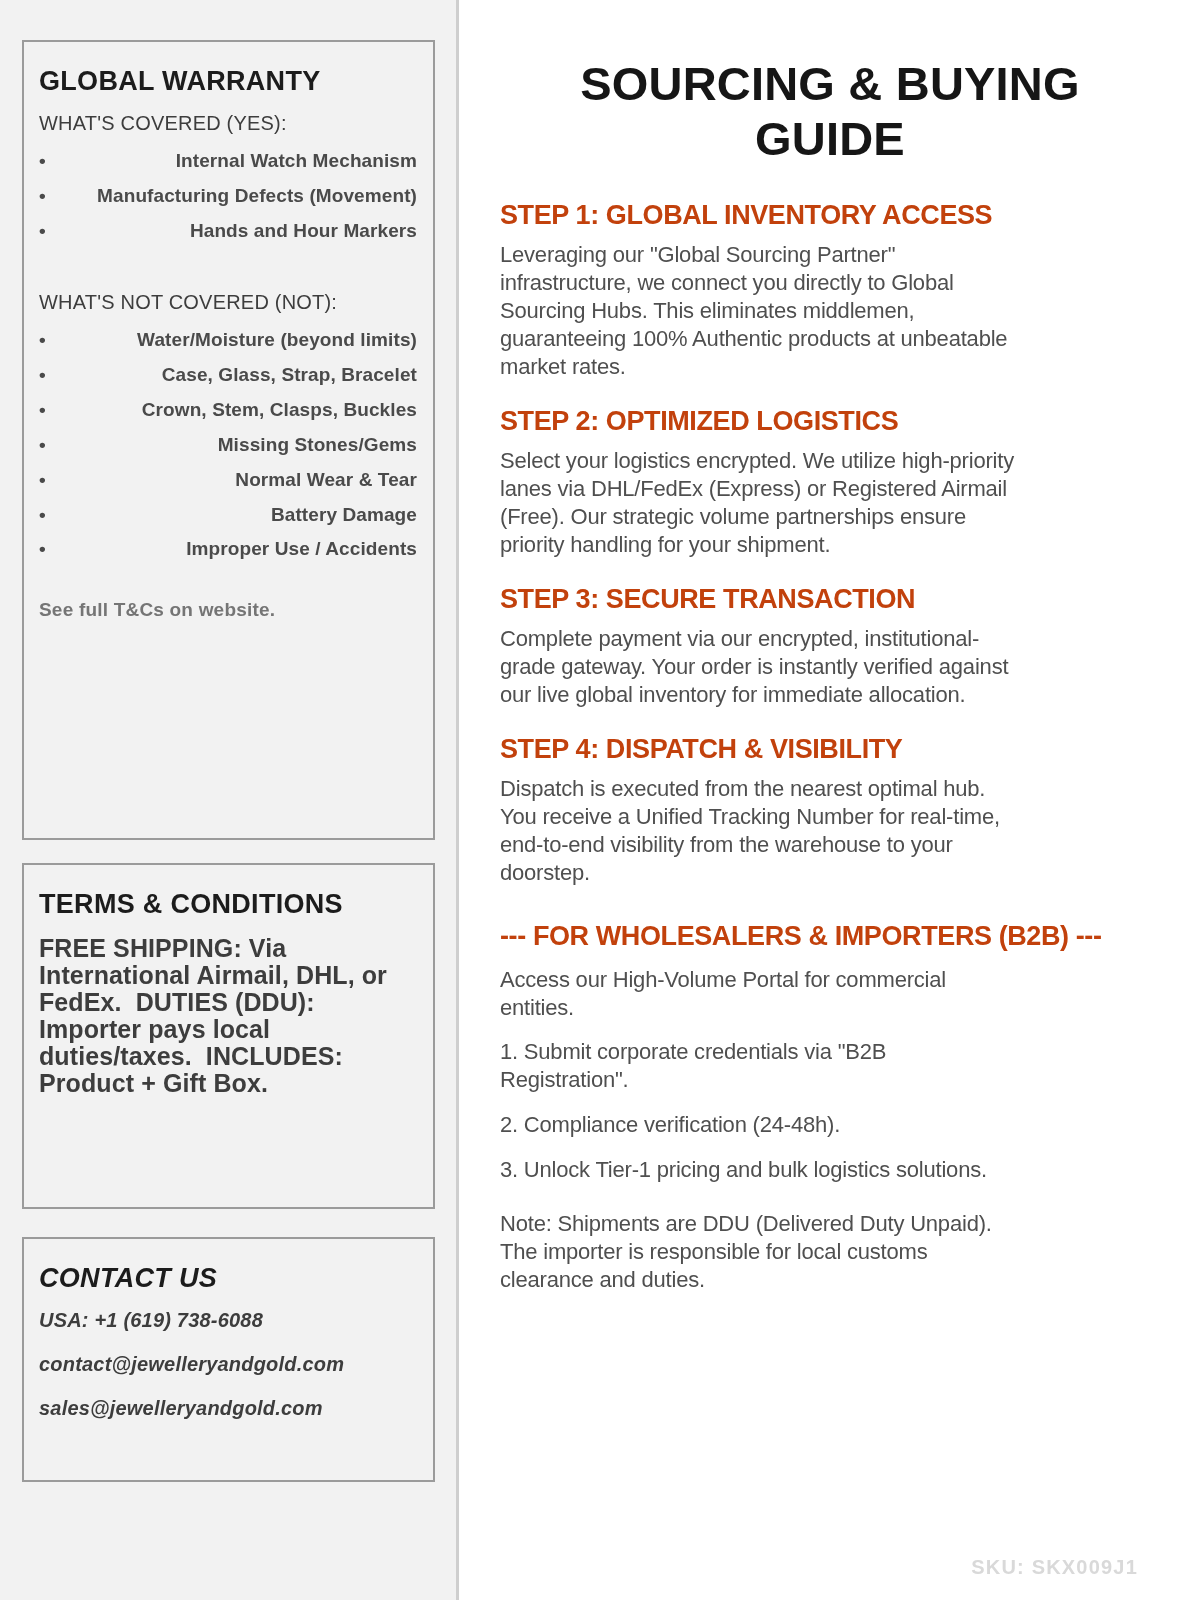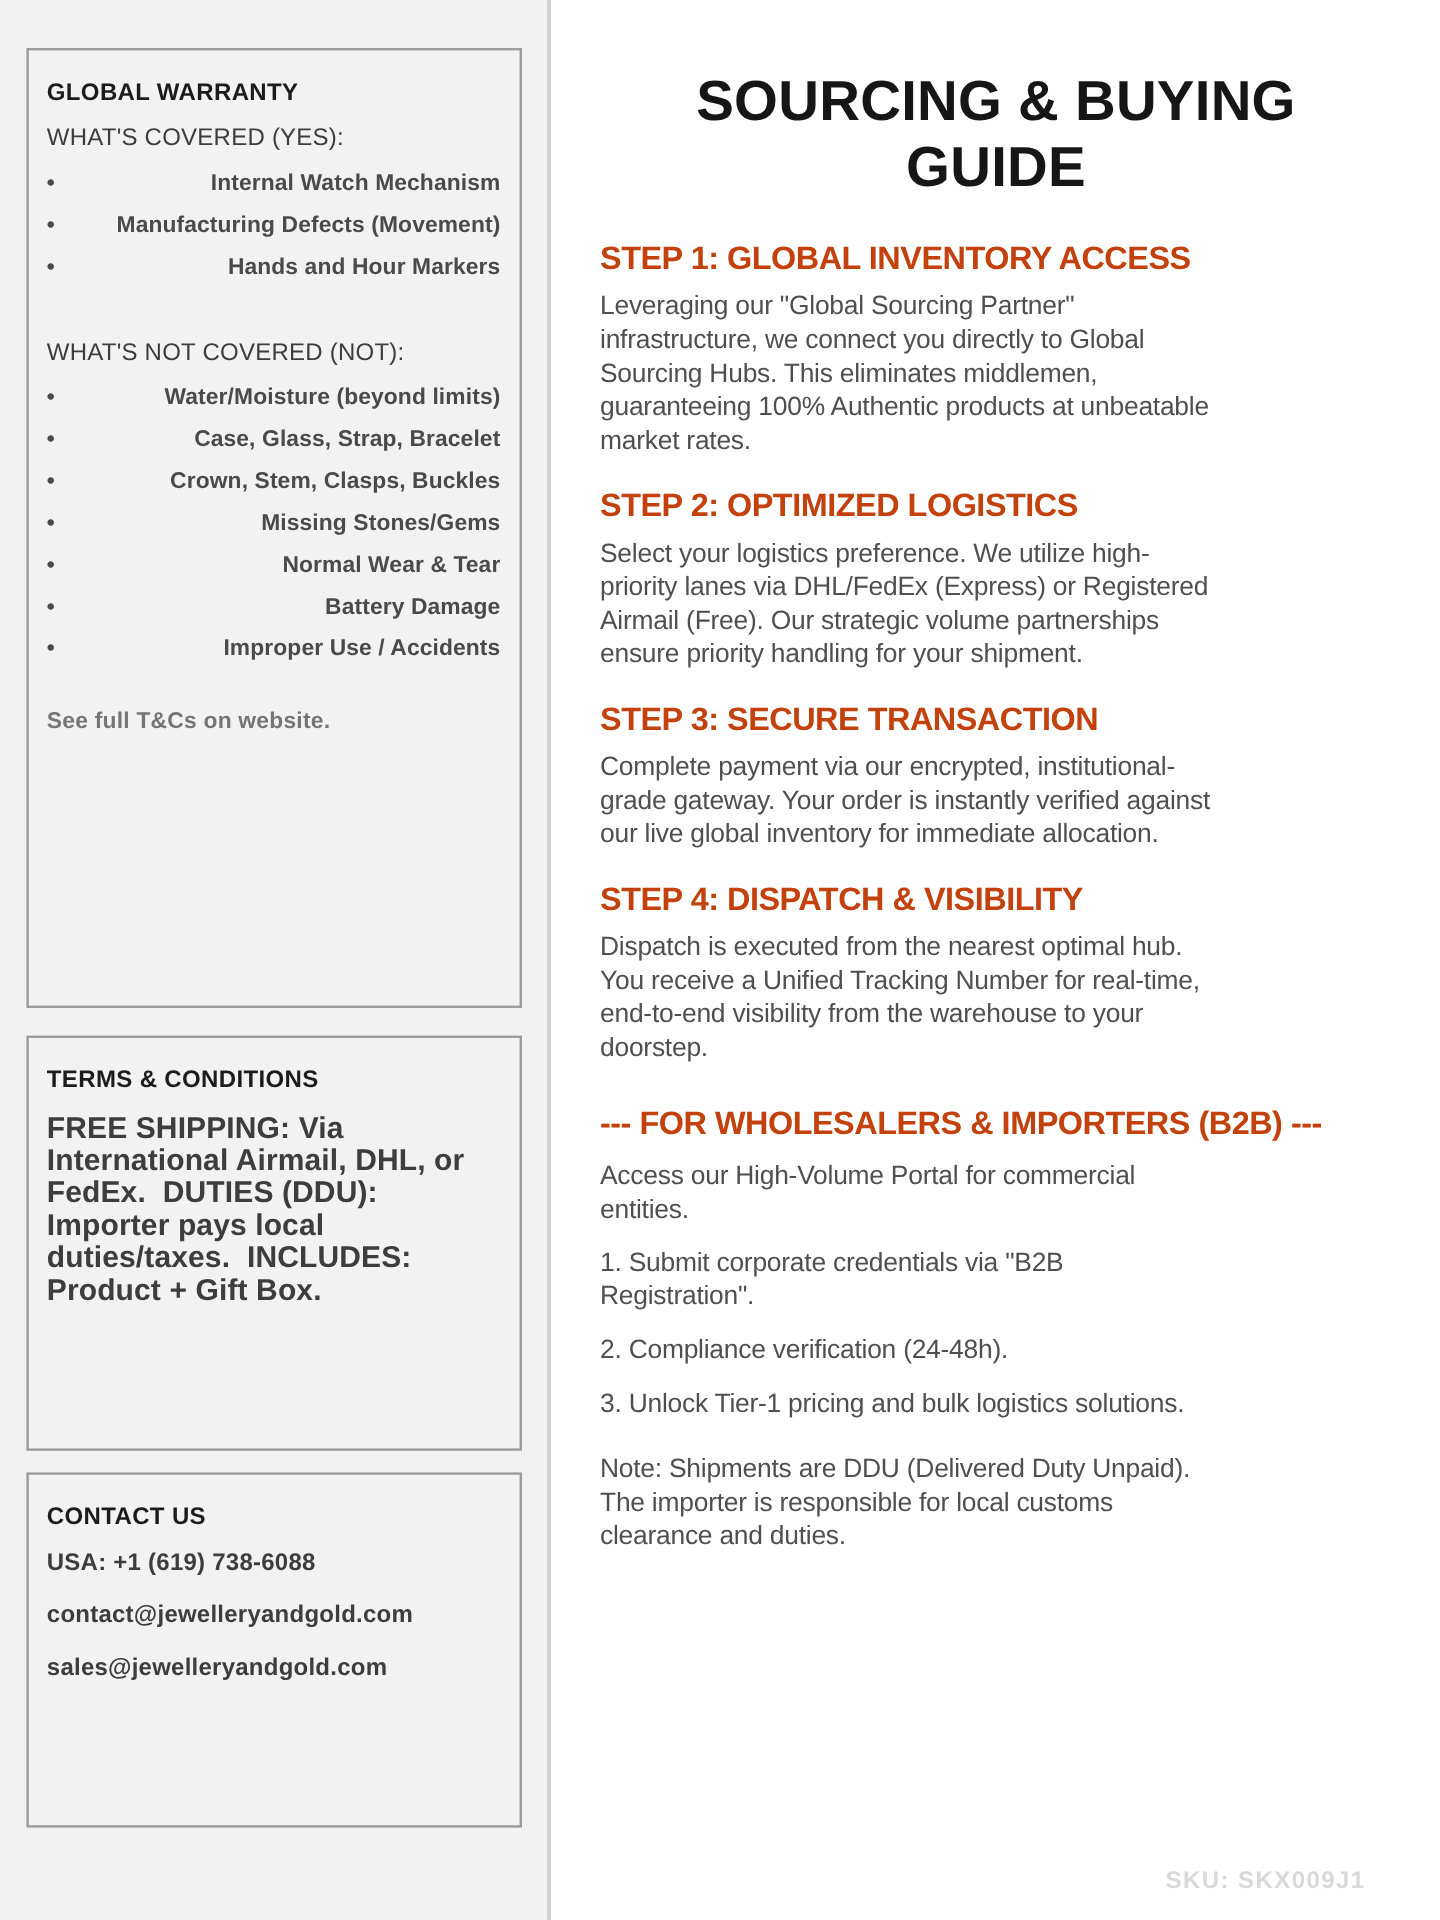--- a/index.html
+++ b/index.html
@@ -31,24 +31,24 @@
     border-right:3px solid var(--divider);
     padding:40px 21px 0 22px;
   }
   .side-box{
     border:2px solid var(--box-border);
     padding:24px 16px 0 15px;
     background:var(--sidebar-bg);
   }
   .box-warranty{height:800px;}
   .box-terms{height:346px; margin-top:23px;}
-  .box-contact{height:296px; margin-top:18px;}
+  .box-contact{height:245px; margin-top:28px;font-style:italic;}
 
   .side-box h1{
-    font-size:20px; font-weight:800; color:var(--heading-dark);
+    font-size:27px; font-weight:800; color:var(--heading-dark);
     letter-spacing:.3px; margin-bottom:15px;
   }
   .sub-head{
     font-size:20px; font-weight:400; color:var(--text-dark);
     margin-bottom:16px; letter-spacing:.2px;
   }
   .sub-head.gap{margin-top:50px;}
   ul.bullets{list-style:none;text-align:right;}
   ul.bullets li{
     font-size:19px; font-weight:700; color:var(--text-mid);
@@ -171,21 +171,21 @@
 
   <div>
 
       <div class="step">
         <div class="step-heading">STEP 1: GLOBAL INVENTORY ACCESS</div>
         <div class="step-body">Leveraging our "Global Sourcing Partner" infrastructure, we connect you directly to Global Sourcing Hubs. This eliminates middlemen, guaranteeing 100% Authentic products at unbeatable market rates.</div>
       </div>
 
       <div class="step">
         <div class="step-heading">STEP 2: OPTIMIZED LOGISTICS</div>
-        <div class="step-body">Select your logistics preference. We utilize high-priority lanes via DHL/FedEx (Express) or Registered Airmail (Free). Our strategic volume partnerships ensure priority handling for your shipment.</div>
+        <div class="step-body">Select your logistics encrypted. We utilize high-priority lanes via DHL/FedEx (Express) or Registered Airmail (Free). Our strategic volume partnerships ensure priority handling for your shipment.</div>
       </div>
 
       <div class="step">
         <div class="step-heading">STEP 3: SECURE TRANSACTION</div>
         <div class="step-body">Complete payment via our encrypted, institutional-grade gateway. Your order is instantly verified against our live global inventory for immediate allocation.</div>
       </div>
 
       <div class="step">
         <div class="step-heading">STEP 4: DISPATCH &amp; VISIBILITY</div>
         <div class="step-body">Dispatch is executed from the nearest optimal hub. You receive a Unified Tracking Number for real-time, end-to-end visibility from the warehouse to your doorstep.</div>

